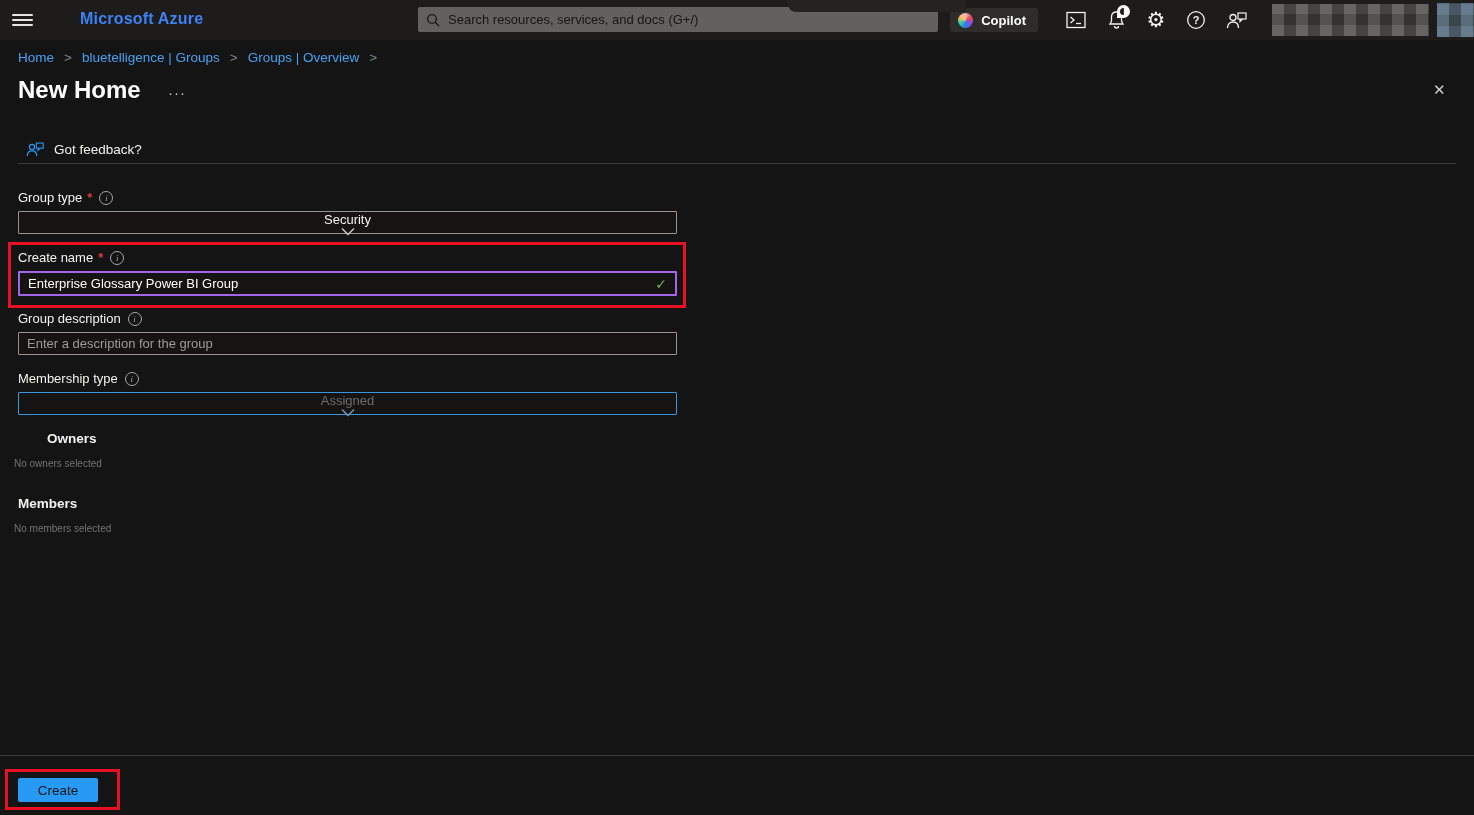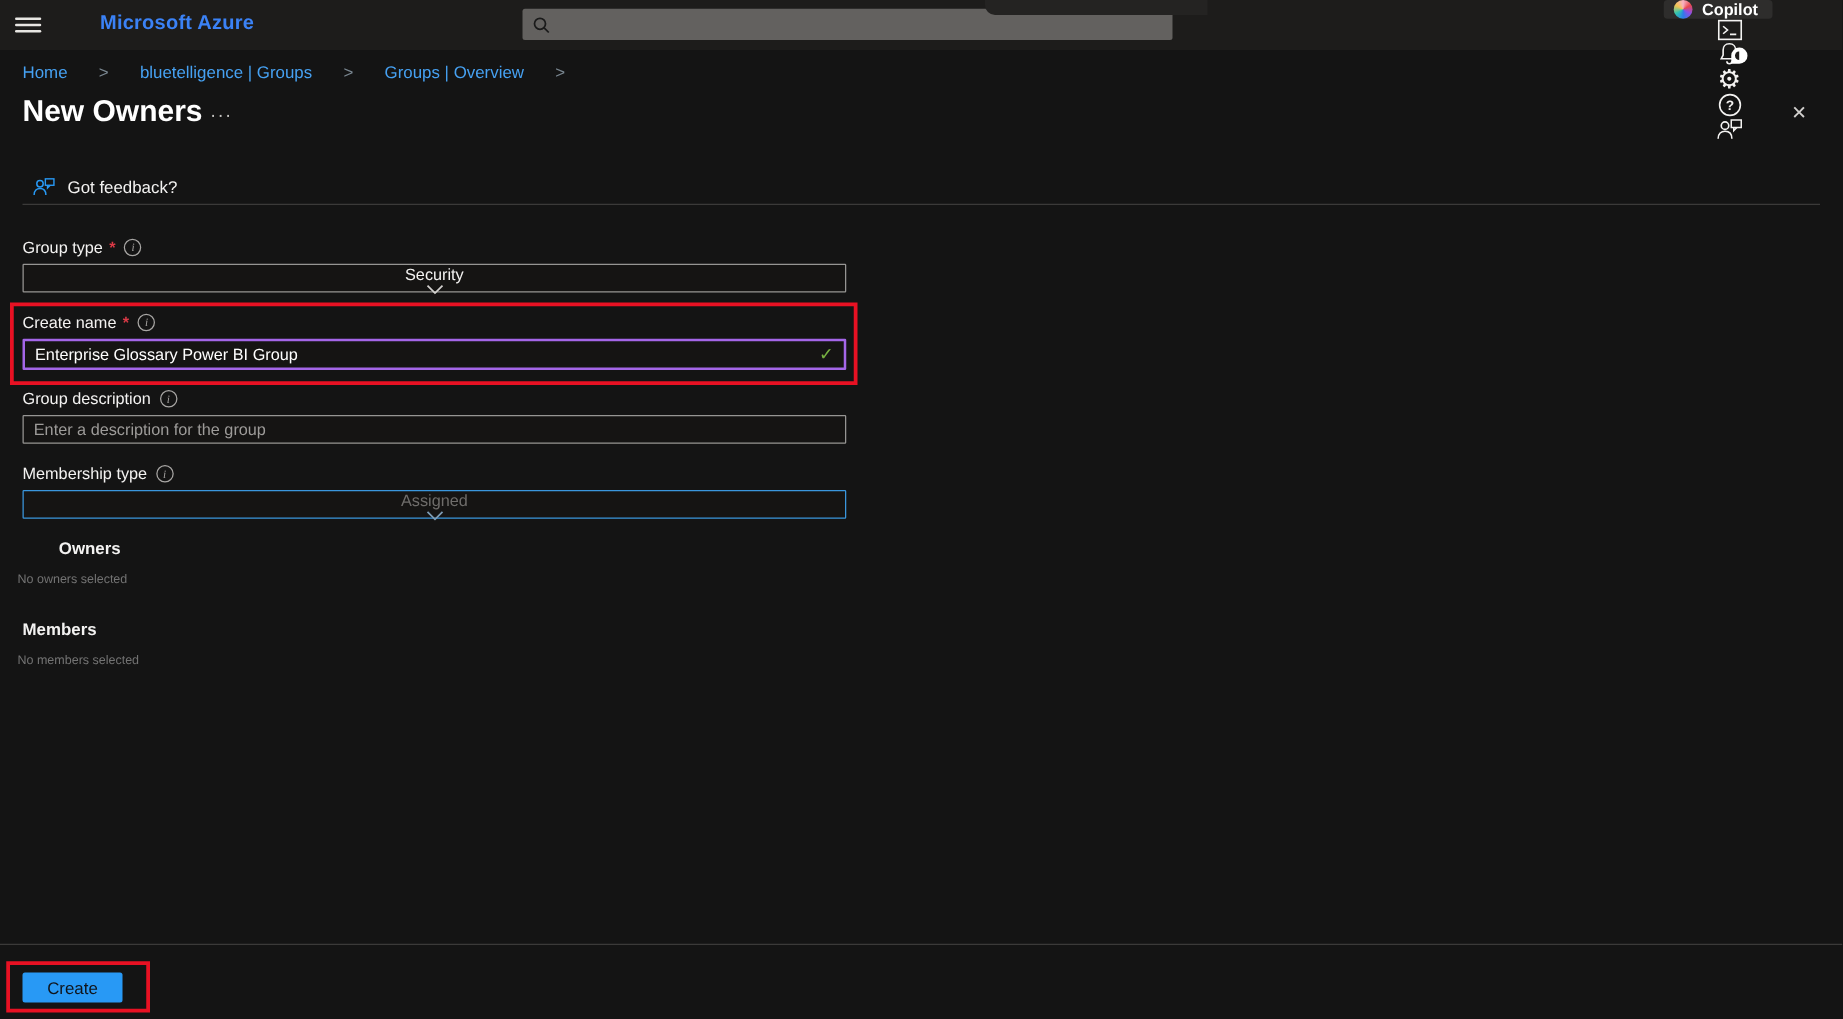--- a/index.html
+++ b/index.html
@@ -25,21 +25,21 @@
   .searchbox input {
     background:transparent; border:none; outline:none; width:100%;
     font-family:inherit; font-size:13px; color:#0d0d0d;
   }
   .searchbox input::placeholder { color:#161514; opacity:1; }
   .overlay-artifact {
     position:absolute; left:788px; top:0; width:178px; height:12px;
     background:#242322; border-radius:0 0 0 8px; z-index:6;
   }
 
-  .topbar-right { position:absolute; right:0; top:0; height:40px; display:flex; align-items:center;flex-direction:column; }
+  .topbar-right { position:absolute; right:0; top:0; height:40px; display:flex; align-items:center; }
   .copilot {
     height:24px; background:#2e2d2c; border-radius:3px; display:flex; align-items:center;
     padding:0 12px 0 8px; margin-right:18px; cursor:pointer;
   }
   .copilot-logo {
     width:15px; height:15px; border-radius:50%; margin-right:8px;
     background:conic-gradient(#f8b2c1,#e8484f,#8a4fe8,#2b7de9,#30c5b0,#f5c452,#f8b2c1);
   }
   .copilot-label { color:#fff; font-weight:bold; font-size:13px; }
   .tb-icon { width:40px; height:40px; display:flex; align-items:center; justify-content:center; cursor:pointer; position:relative; }
@@ -57,21 +57,21 @@
       repeating-linear-gradient(0deg, #555351 0 11px, #403e3c 11px 22px);
   }
   .redacted-avatar {
     width:37px; height:34px; align-self:center;
     background:
       repeating-linear-gradient(90deg, rgba(120,150,175,.35) 0 12px, rgba(0,0,0,.2) 12px 24px),
       repeating-linear-gradient(0deg, #5d6d7c 0 11px, #49565f 11px 22px);
   }
 
   
-  .breadcrumb { position:absolute; left:18px; top:50px; display:flex; gap:25px; font-size:13.5px; }
+  .breadcrumb { position:absolute; left:18px; top:50px; display:flex; gap:10px; font-size:13.5px; }
   .breadcrumb a { color:#46a1f2; text-decoration:none; cursor:pointer; }
   .crumb-sep { color:#7a8791; }
   .page-title { position:absolute; left:18px; top:76px; font-size:24px; font-weight:bold; color:#fff; }
   .title-more { position:absolute; left:168px; top:84px; color:#c8c6c4; font-size:15px; letter-spacing:1px; cursor:pointer; }
   .close-x { position:absolute; left:1433px; top:81px; font-size:15px; color:#d2d0ce; cursor:pointer; }
 
   
   .feedback-row { position:absolute; left:26px; top:141px; display:flex; align-items:center; gap:10px; cursor:pointer; }
   .feedback-row .label { color:#f3f2f1; font-size:13.5px; }
   .divider-top { position:absolute; left:18px; top:163px; width:1438px; height:1px; background:#3b3a39; }
@@ -138,20 +138,21 @@
       <span></span>
       <span></span>
   </div>
   <div class="brand">Microsoft Azure</div>
 
   <div class="searchbox">
     <svg width="14" height="14" viewBox="0 0 14 14">
       <circle cx="6" cy="6" r="4.4" fill="none" stroke="#1a1a1a" stroke-width="1.4"></circle>
       <line x1="9.3" y1="9.3" x2="13" y2="13" stroke="#1a1a1a" stroke-width="1.4"></line>
     </svg>
+    <input type="text" placeholder="Search resources, services, and docs (G+/)" style="">
   </div>
   <div class="overlay-artifact"></div>
 
   <div class="topbar-right">
     <div class="copilot">
       <span class="copilot-logo"></span>
       <span class="copilot-label">Copilot</span>
     </div>
 
     <div class="tb-icon">
@@ -197,21 +198,21 @@
 
 <div class="breadcrumb">
   <a>Home</a>
   <span class="crumb-sep">&gt;</span>
   <a>bluetelligence | Groups</a>
   <span class="crumb-sep">&gt;</span>
   <a>Groups | Overview</a>
   <span class="crumb-sep">&gt;</span>
 </div>
 
-<h1 class="page-title">New Owners</h1>
+<h1 class="page-title">New Home</h1>
 <span class="title-more">···</span>
 <span class="close-x">✕</span>
 
 <div class="feedback-row">
   <svg width="18" height="17" viewBox="0 0 21 19">
     <circle cx="7" cy="6.5" r="3" fill="none" stroke="#2899f5" stroke-width="1.4"></circle>
     <path d="M1.5 17 C1.5 12.8 4 11 7 11 C10 11 12.5 12.8 12.5 17" fill="none" stroke="#2899f5" stroke-width="1.4"></path>
     <rect x="12" y="2" width="8" height="6" fill="none" stroke="#2899f5" stroke-width="1.3"></rect>
     <polyline points="14,8 14,10.5 16.5,8" fill="none" stroke="#2899f5" stroke-width="1.3"></polyline>
   </svg>

